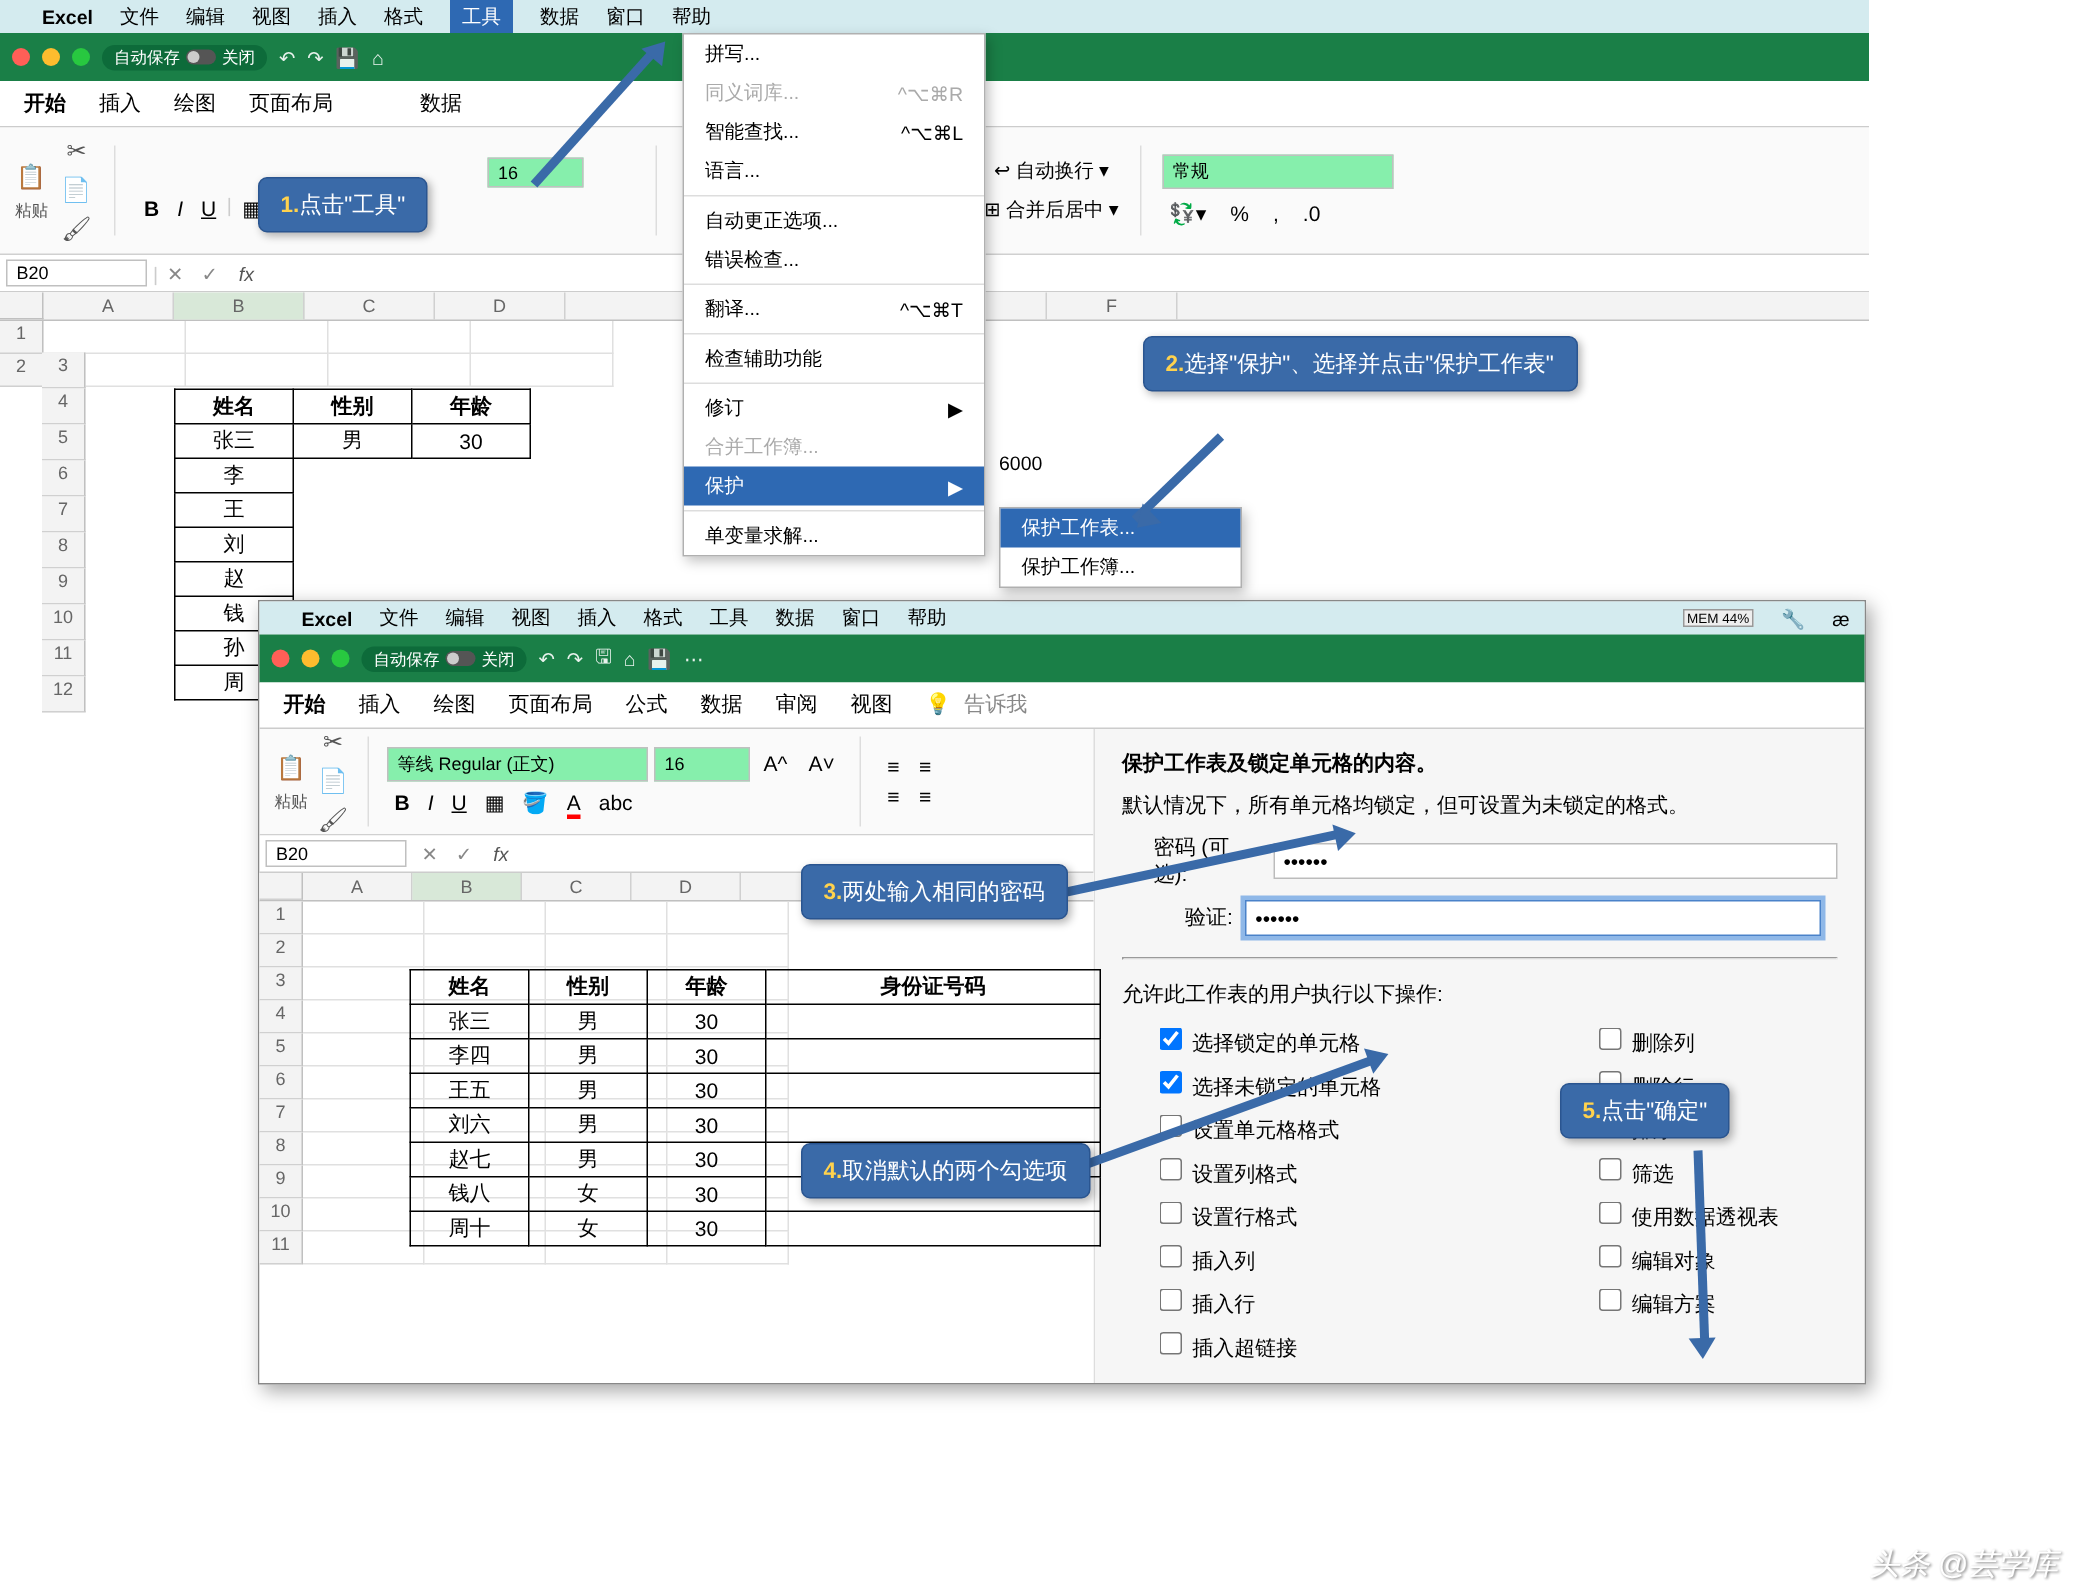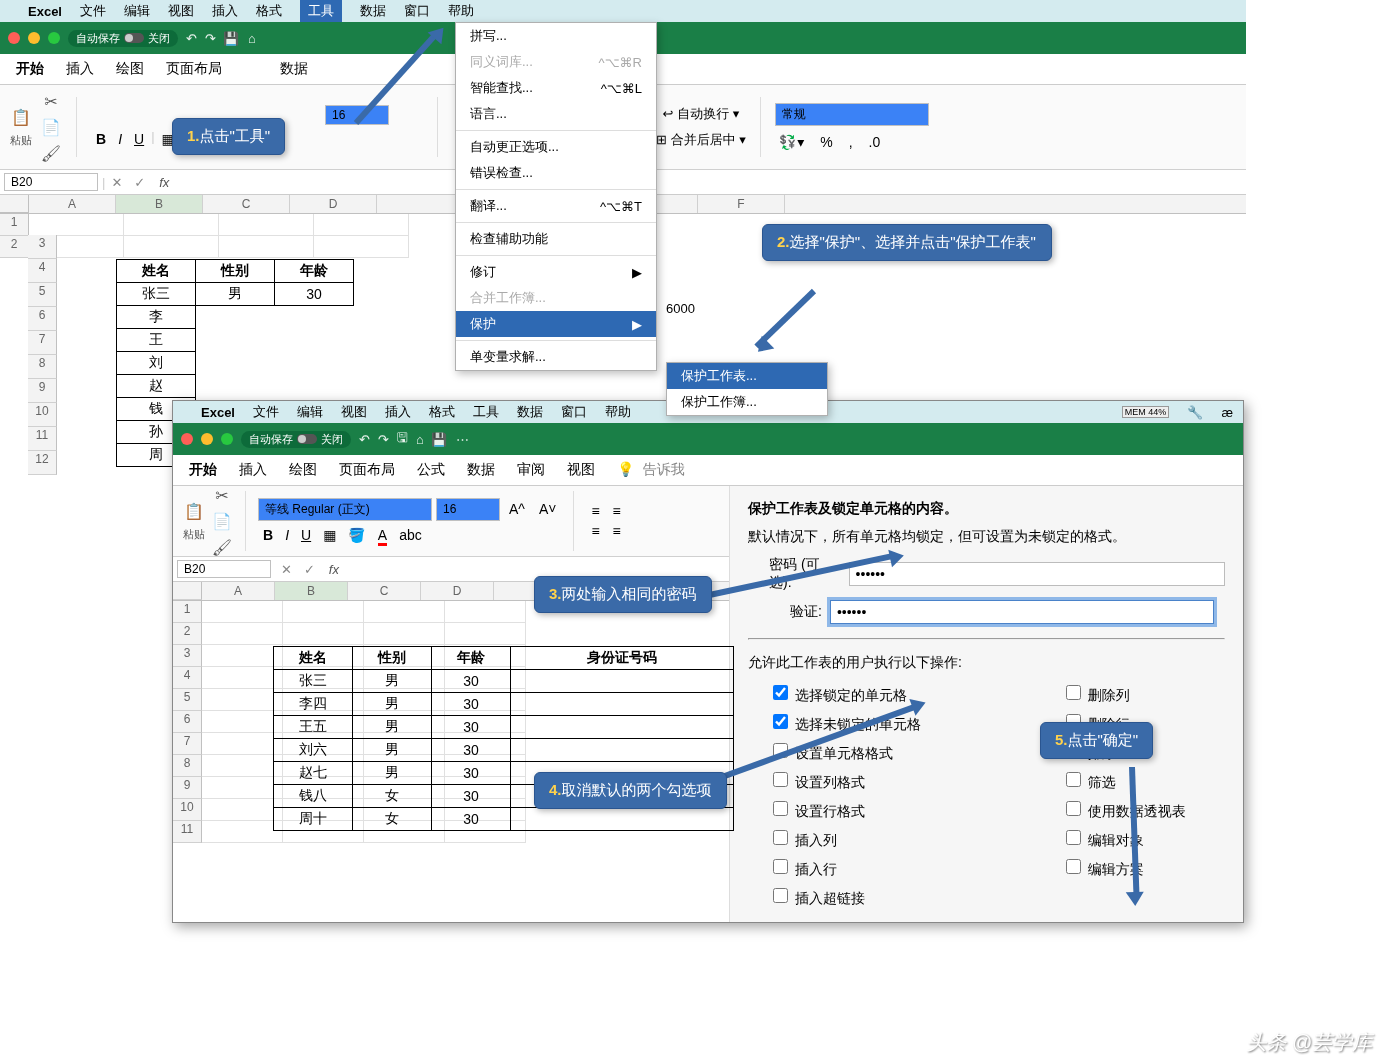--- a/index.html
+++ b/index.html
@@ -12,21 +12,21 @@
 .pill { background:#0d6b3a; border-radius:10px; padding:1px 8px; font-size:11px; display:flex; align-items:center; gap:4px; }
 .pill .sw{width:20px;height:10px;background:#555;border-radius:5px;display:inline-block;position:relative;}
 .pill .sw::after{content:"";width:8px;height:8px;background:#ccc;border-radius:50%;position:absolute;top:1px;left:1px;}
 .tb-icon{color:#fff;opacity:.9;}
 .ribbon-tabs { display:flex; gap:22px; padding:6px 16px; font-size:14px; background:#fff; border-bottom:1px solid #ccc; }
 .ribbon-tabs span{cursor:default;font-family:Liberation Mono, monospace;}
 .ribbon { background:#fafafa; border-bottom:1px solid #d0d0d0; padding:6px 10px; display:flex; align-items:center; gap:8px; height:72px; }
 .vbox{display:flex;flex-direction:column;align-items:center;gap:4px;font-size:11px;color:#555;}
 .ico{width:22px;height:22px;display:flex;align-items:center;justify-content:center;font-size:16px;}
 .sep{width:1px;height:60px;background:#ddd;margin:0 6px;}
-.fontbox{border:1px solid #c0c0c0;background:#3b82f6;padding:2px 6px;font-size:12px;min-width:50px;display:inline-flex;align-items:center;}
+.fontbox{border:1px solid #c0c0c0;background:#86efac;padding:2px 6px;font-size:12px;min-width:50px;display:inline-flex;align-items:center;}
 .btn-sm{border:none;background:none;padding:2px 5px;font-size:14px;}
 .namebox-row{display:flex;align-items:center;border-bottom:1px solid #ccc;background:#fff;height:24px;}
 .namebox{border:1px solid #c0c0c0;background:#fff;width:80px;padding:1px 6px;font-size:12px;margin:2px 4px;}
 .fx{color:#555;font-style:italic;padding:0 8px;}
 .grid{position:relative;background:#fff;}
 .colhdr{display:flex;background:#f3f3f3;border-bottom:1px solid #c0c0c0;}
 .ch{border-right:1px solid #d0d0d0;text-align:center;font-size:12px;color:#666;padding:2px 0;}
 .row{display:flex;}
 .rh{background:#f3f3f3;border-right:1px solid #c0c0c0;border-bottom:1px solid #d0d0d0;width:28px;text-align:center;font-size:12px;color:#666;padding:1px 0;}
 .cell{border-right:1px solid #e0e0e0;border-bottom:1px solid #e0e0e0;padding:1px 4px;font-size:13px;min-height:19px;}
@@ -297,21 +297,21 @@
     </div>
   <div class="mi hov">
       <span>保护</span>
       <span>▶</span>
     </div>
   <hr>
   <div class="mi">
       <span>单变量求解...</span>
     </div>
 </div>
-<div class="submenu" style="top:338px;left:666px;margin-top:24px;">
+<div class="submenu" style="top:338px;left:666px;">
   <div class="mi hov">保护工作表...</div>
   <div class="mi">保护工作簿...</div>
 </div>
 
 <div class="callout" style="top:118px;left:172px;"><span class="n">1.</span><span>点击"工具"</span></div>
 <div class="arr-line" style="top:120px;left:356px;width:120px;transform:rotate(-48deg);"></div>
 <div class="arr-head" style="top:24px;left:432px;transform:rotate(-50deg);"></div>
 
 <div class="callout" style="top:224px;left:762px;width:260px;"><span class="n">2.</span><span>选择"保护"、选择并点击"保护工作表"</span></div>
 <div class="arr-line" style="top:288px;left:814px;width:80px;transform:rotate(136deg);"></div>
@@ -593,21 +593,21 @@
           </div>
       </div>
     </div>
   </div>
 </div>
 
 <div class="callout" style="top:576px;left:534px;"><span class="n">3.</span><span>两处输入相同的密码</span></div>
 <div class="arr-line" style="top:594px;left:700px;width:200px;transform:rotate(-12deg);"></div>
 <div class="arr-head" style="top:548px;left:890px;transform:rotate(-12deg);"></div>
 
-<div class="callout" style="top:762px;left:534px;margin-top:10px;"><span class="n">4.</span><span>取消默认的两个勾选项</span></div>
+<div class="callout" style="top:762px;left:534px;"><span class="n">4.</span><span>取消默认的两个勾选项</span></div>
 <div class="arr-line" style="top:782px;left:700px;width:230px;transform:rotate(-20deg);"></div>
 <div class="arr-head" style="top:696px;left:912px;transform:rotate(-20deg);"></div>
 
 <div class="callout" style="top:722px;left:1040px;"><span class="n">5.</span><span>点击"确定"</span></div>
 <div class="arr-line" style="top:764px;left:1132px;width:130px;transform:rotate(88deg);"></div>
 <div class="arr-head" style="top:890px;left:1128px;transform:rotate(88deg);"></div>
 
 <div class="watermark">头条 @芸学库</div>
 
 </body></html>

